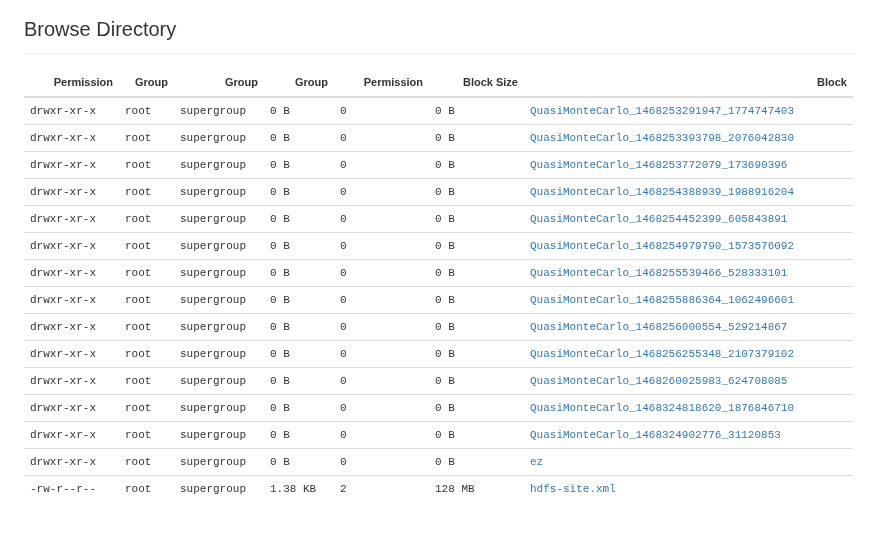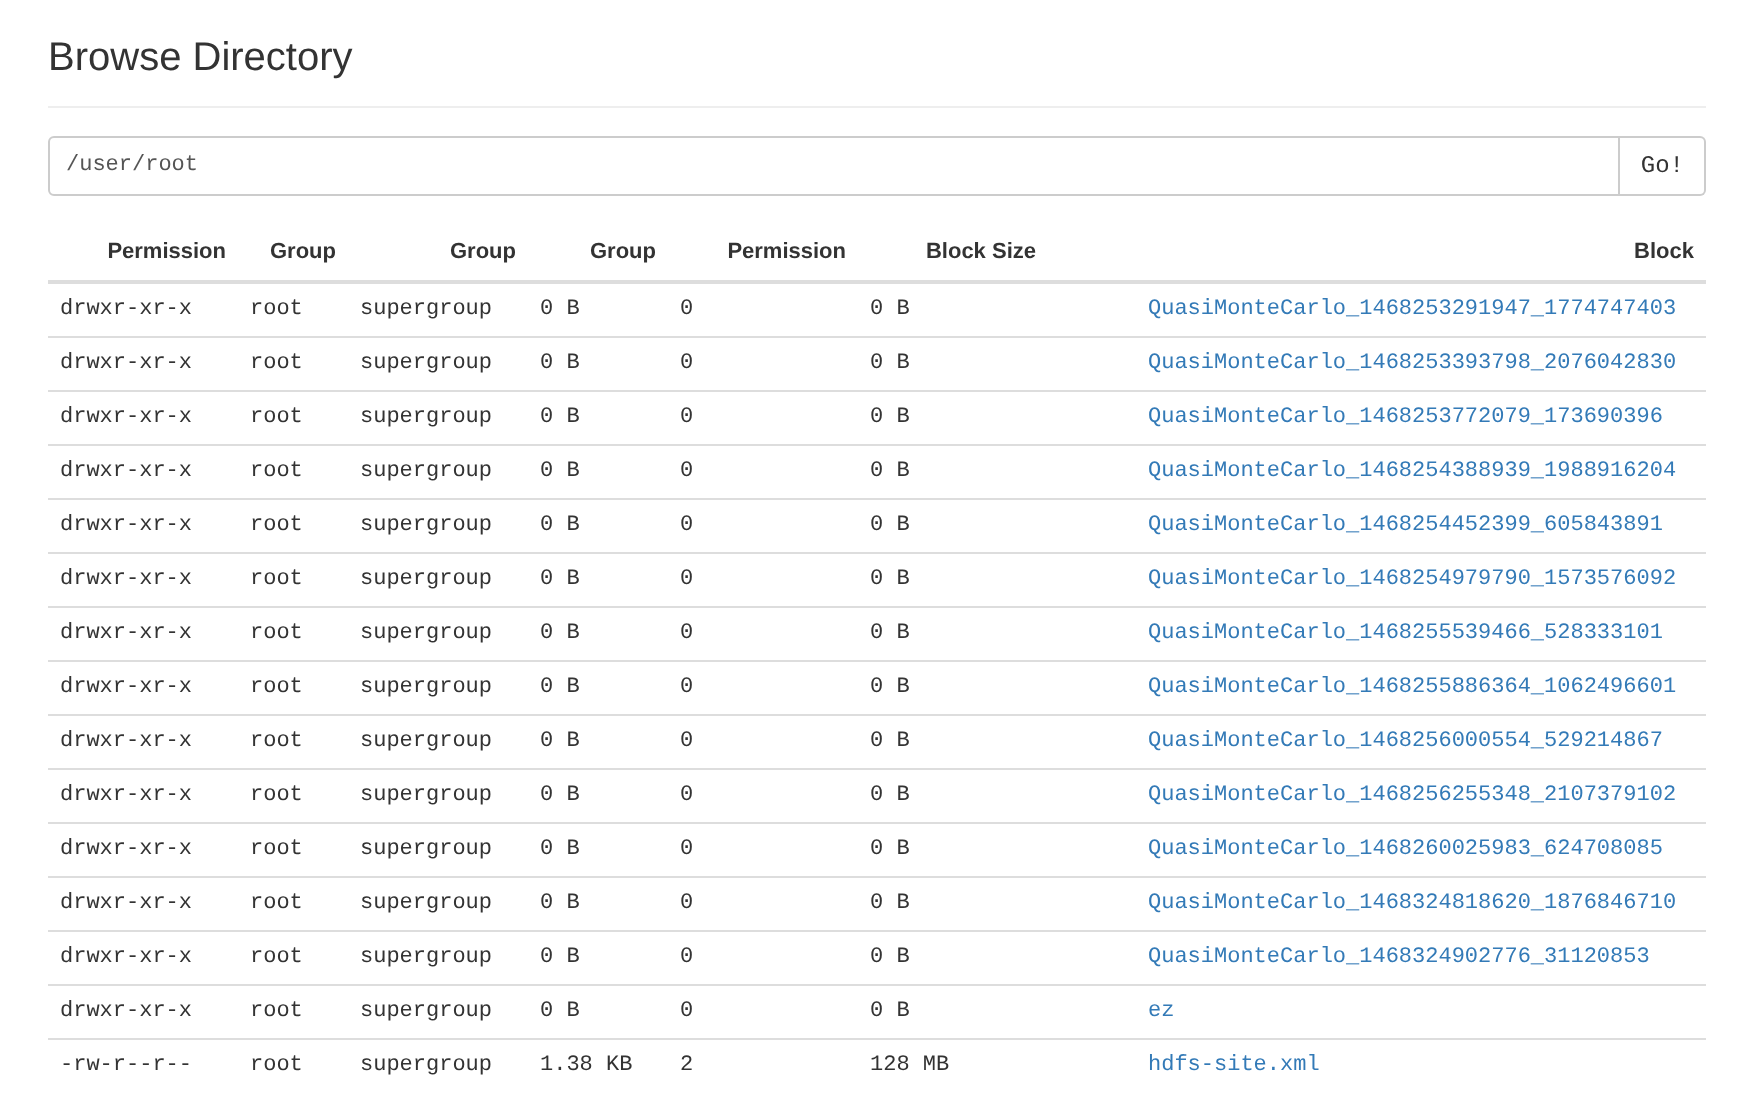--- a/index.html
+++ b/index.html
@@ -76,42 +76,37 @@
     border-top: 1px solid #ddd;
     color: #333;
     vertical-align: middle;
     white-space: nowrap;
     overflow: hidden;
     text-overflow: ellipsis;
   }
   table.listing td.name a {
     color: #337ab7;
     text-decoration: none;
-    margin-left: 44px;
   }
   
   col.c-perm  { width: 95px; }
   col.c-owner { width: 55px; }
   col.c-group { width: 90px; }
   col.c-size  { width: 70px; }
   col.c-repl  { width: 95px; }
   col.c-block { width: 95px; }
   col.c-name  { }
 </style>
 </head>
 <body>
 
 <div class="container">
   <h1 class="page-title">Browse Directory</h1>
   <hr class="hr">
 
-  <div class="path-row">
-    <input type="text" class="path-input" value="/user/root" style="">
-    <button class="go-btn">Go!</button>
-  </div>
 
   <table class="listing">
     <colgroup>
       <col class="c-perm">
         <col class="c-owner">
         <col class="c-group">
       <col class="c-size">
         <col class="c-repl">
         <col class="c-block">
         <col class="c-name">

